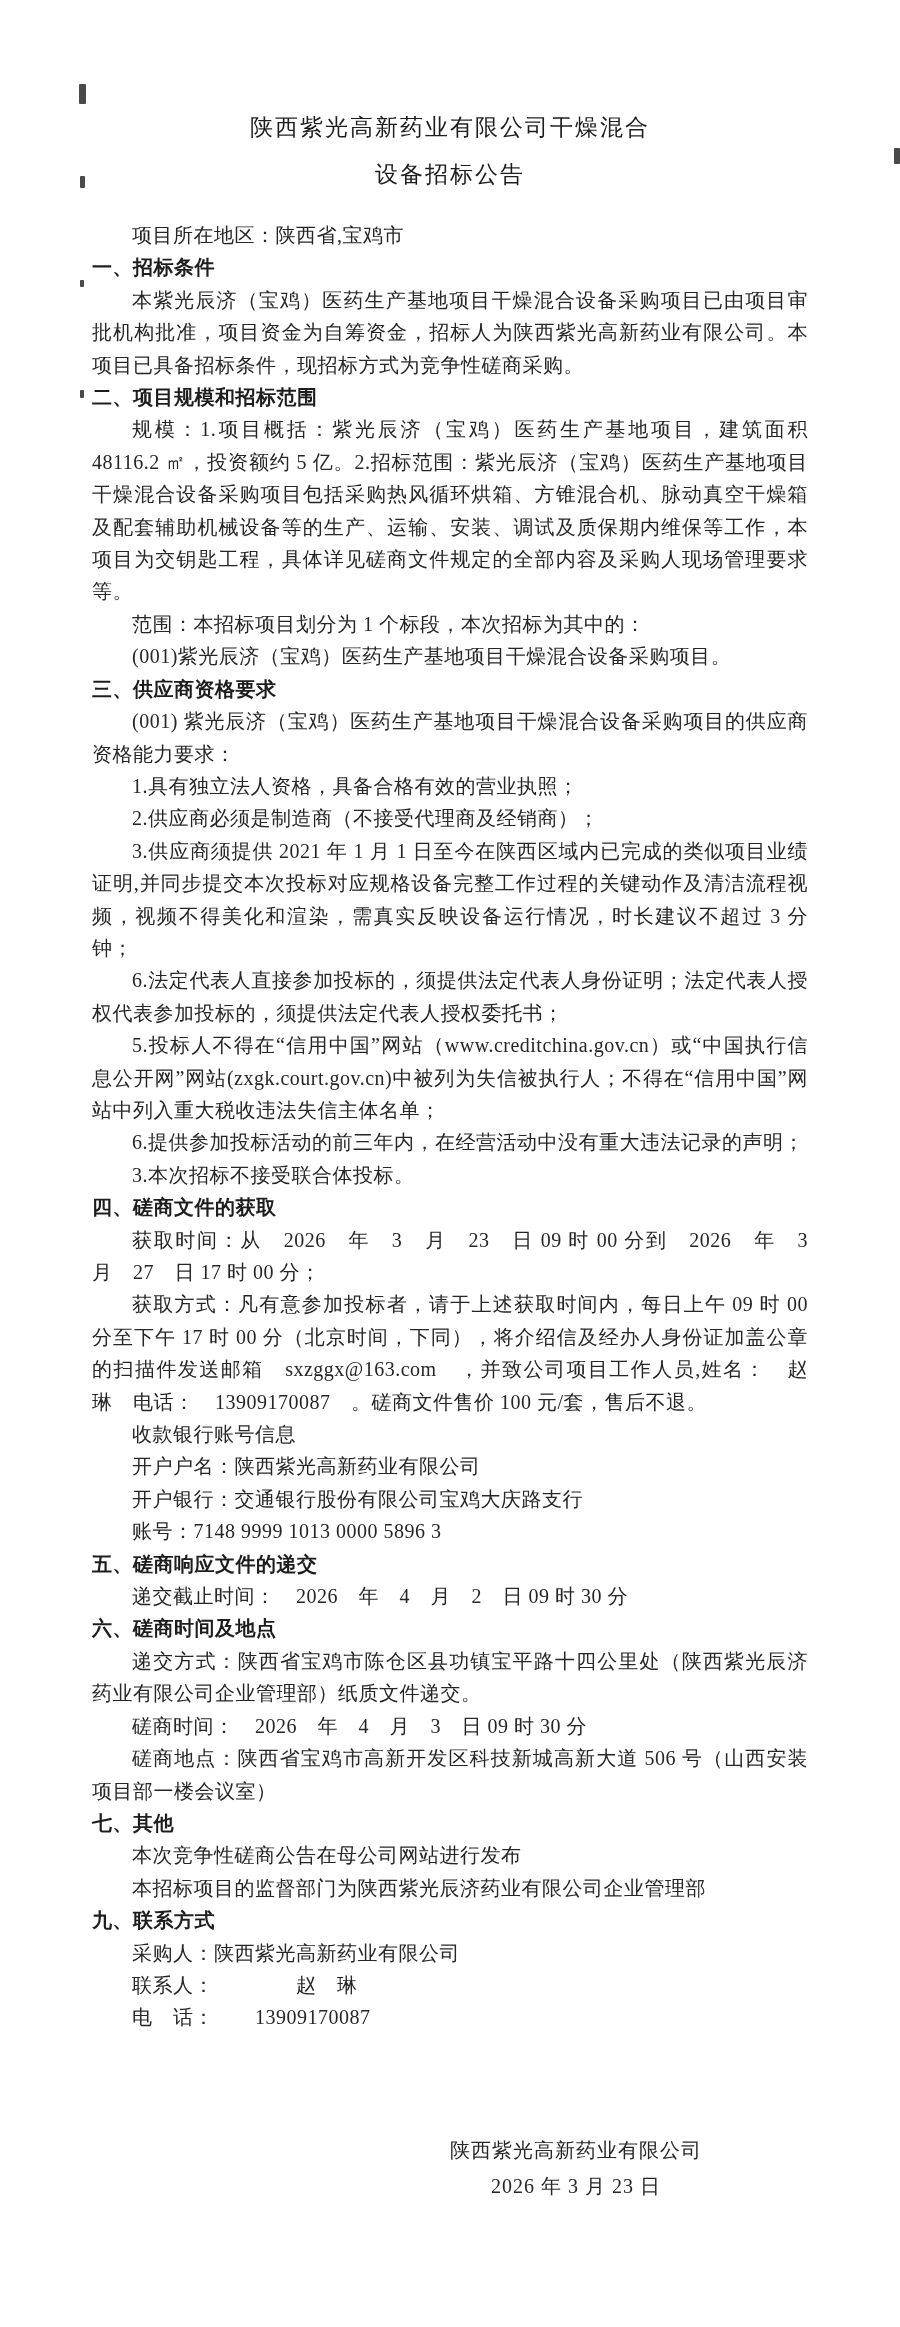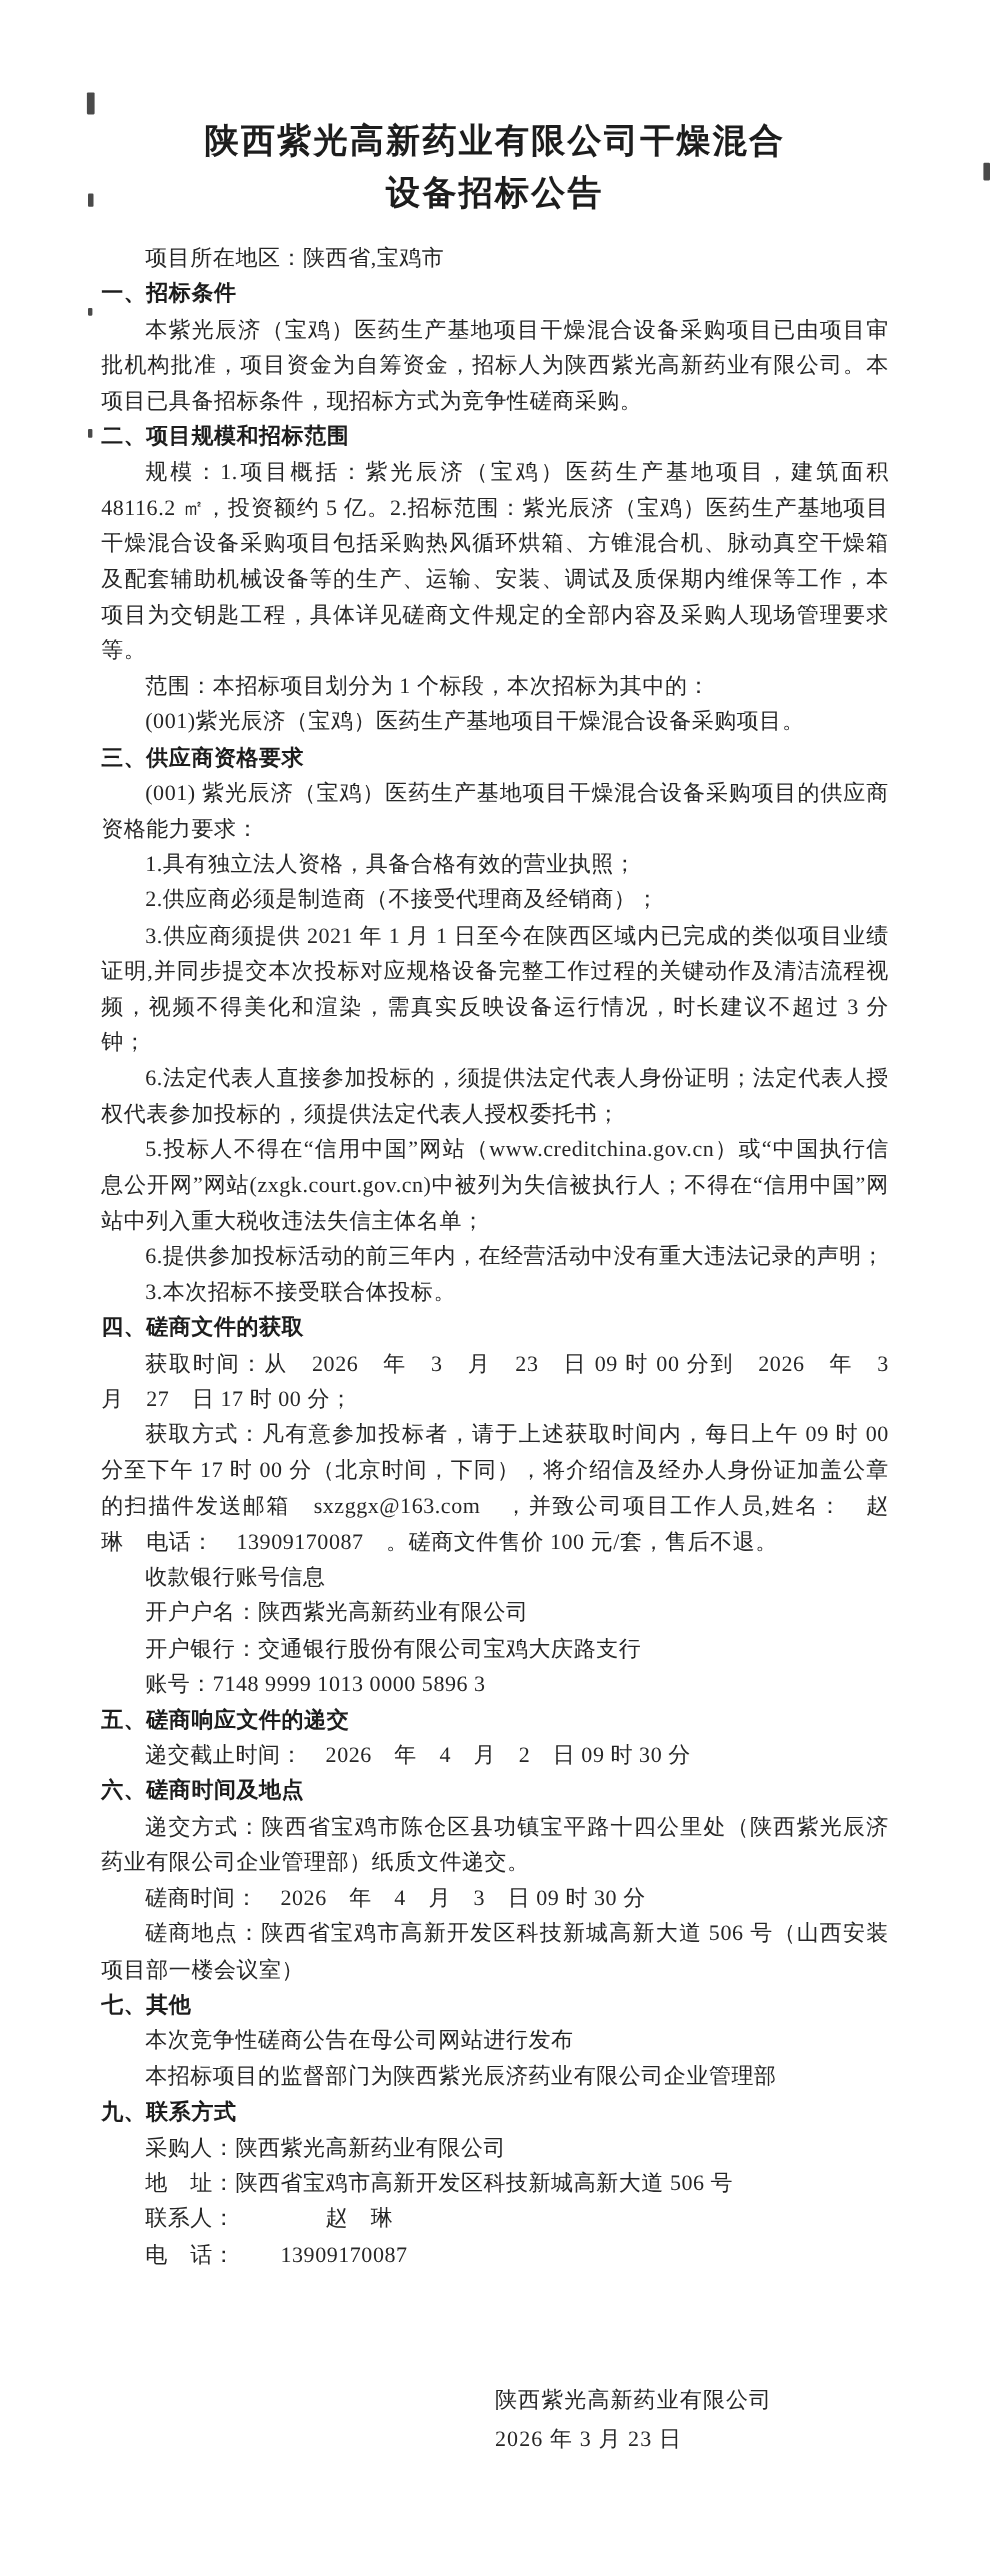--- a/index.html
+++ b/index.html
@@ -13,22 +13,22 @@
   }
   .page{
     position:absolute;top:0;left:0;
     width:900px;height:2327px;
     padding:104px 92px 0 92px;
     box-sizing:border-box;
   }
   .title{
     text-align:center;
     font-family:"Liberation Sans","DejaVu Sans",sans-serif;
-    font-weight:bold;
-    font-size:31px;
+    font-weight:normal;
+    font-size:23px;
     line-height:47px;
     letter-spacing:2px;
     color:#1d1d1d;
   }
   .doc-body{margin-top:21px;}
   .blk{
     font-size:20px;
     line-height:32.4px;
     letter-spacing:0.5px;
     text-align:justify;
@@ -41,20 +41,21 @@
     color:#1d1d1d;
     text-indent:0;
   }
   .u{
     text-underline-offset:5px;
     text-decoration-thickness:1px;
   }
   .signature{
     margin-top:98px;
     margin-right:106px;
+    text-align:center;
     float:right;
     font-size:20px;
     line-height:36px;
     letter-spacing:1px;
   }
   .speck{position:absolute;background:#4a4a4a;border-radius:1px;}
   .speck.s1{left:79px;top:84px;width:7px;height:20px;}
   .speck.s2{left:80px;top:176px;width:5px;height:12px;}
   .speck.s3{left:80px;top:280px;width:4px;height:7px;}
   .speck.s4{left:80px;top:390px;width:4px;height:8px;}
@@ -95,21 +96,20 @@
       <div class="blk para"><span>递交截止时间：</span><span class="u">　2026　</span><span>年</span><span class="u">　4　</span><span>月</span><span class="u">　2　</span><span>日 09 时 30 分</span></div>
       <div class="blk heading">六、磋商时间及地点</div>
       <div class="blk para">递交方式：陕西省宝鸡市陈仓区县功镇宝平路十四公里处（陕西紫光辰济药业有限公司企业管理部）纸质文件递交。</div>
       <div class="blk para"><span>磋商时间：</span><span class="u">　2026　</span><span>年</span><span class="u">　4　</span><span>月</span><span class="u">　3　</span><span>日 09 时 30 分</span></div>
       <div class="blk para">磋商地点：陕西省宝鸡市高新开发区科技新城高新大道 506 号（山西安装项目部一楼会议室）</div>
       <div class="blk heading">七、其他</div>
       <div class="blk para">本次竞争性磋商公告在母公司网站进行发布</div>
       <div class="blk para">本招标项目的监督部门为陕西紫光辰济药业有限公司企业管理部</div>
       <div class="blk heading">九、联系方式</div>
       <div class="blk para">采购人：陕西紫光高新药业有限公司</div>
-      <div class="blk para">地　址：陕西省宝鸡市高新开发区科技新城高新大道 506 号</div>
       <div class="blk para"><span>联系人：</span><span class="u">　　　　赵　琳　　　　</span></div>
       <div class="blk para"><span>电　话：</span><span class="u">　　13909170087　　</span></div>
     </div>
 
   <div class="signature">
     <div>陕西紫光高新药业有限公司</div>
     <div>2026 年 3 月 23 日</div>
   </div>
 </div>
 

